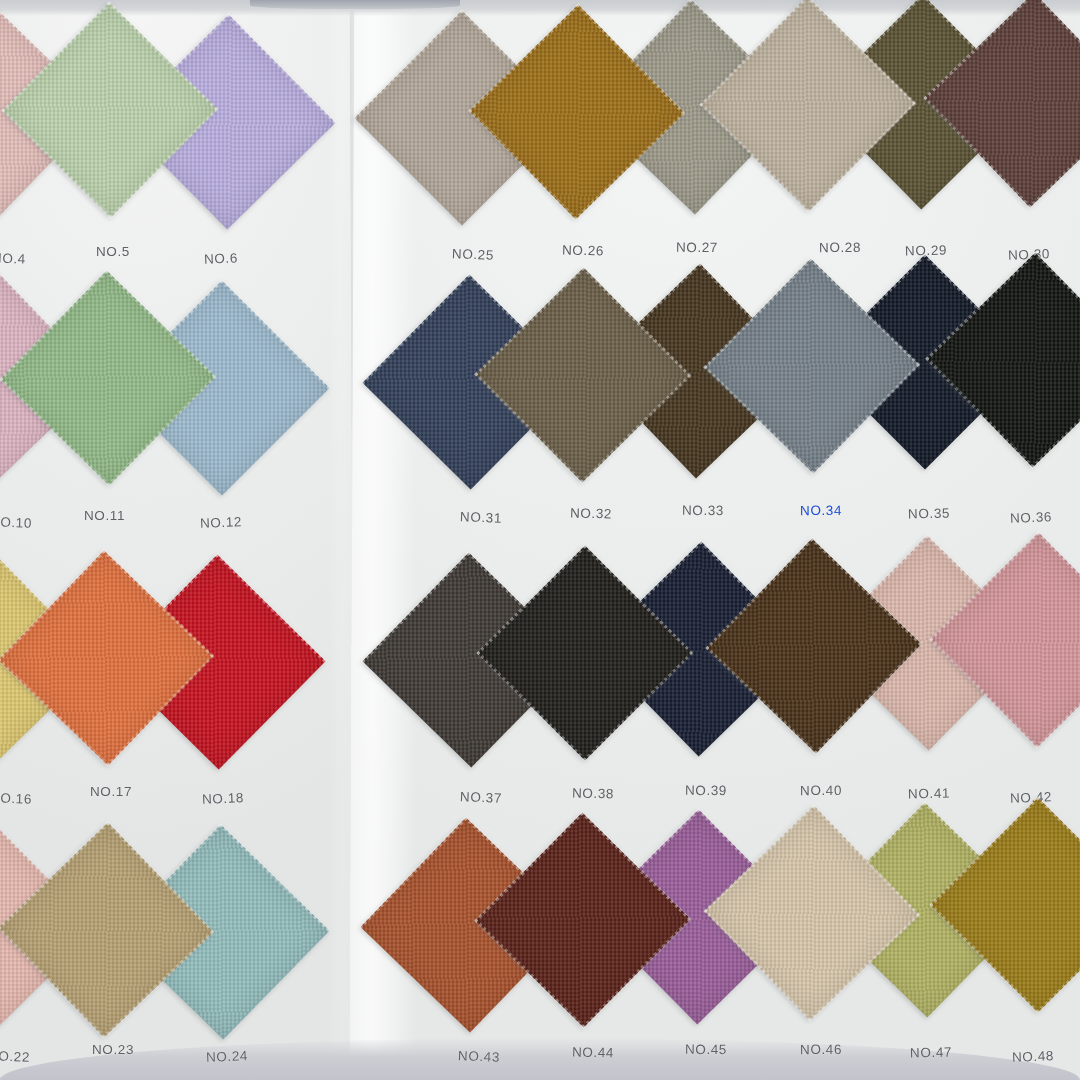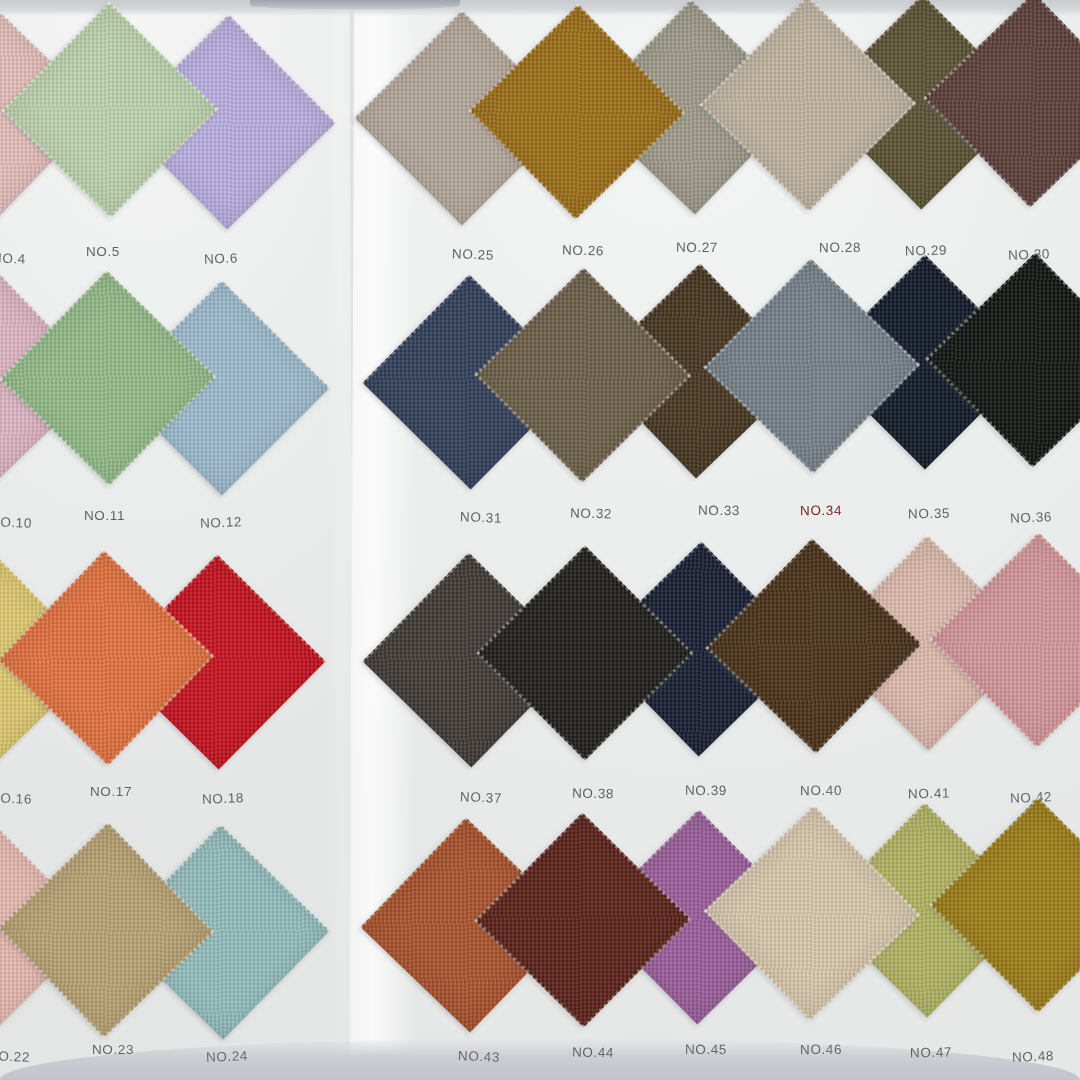--- a/index.html
+++ b/index.html
@@ -100,40 +100,40 @@
 
   
   .label{
     position:absolute;
     font-size:13.5px;
     letter-spacing:.6px;
     color:#5d6165;
     white-space:nowrap;
     text-shadow:0 0 1px rgba(255,255,255,.7);
   }
-  .label.faded{ color:#7f1d1d; text-shadow:none; }
+  .label.faded{ color:#1d4ed8; text-shadow:none; }
 </style>
 </head>
 <body>
 
 <div id="stage">
 
   <div class="page" id="page-left"></div>
   <div class="page" id="page-right"></div>
   <div id="gutter"></div>
   <div id="edge-top"></div>
   <div id="edge-top-dark"></div>
   <div id="edge-bottom"></div>
 
   <div id="swatch-layer">
       <div class="row">
         <div class="swatch" title="NO.4" style="left: -82px; top: 36px; background-color: rgb(227, 189, 184); z-index: 4; transform: rotate(43.95deg);"></div>
         <div class="label" style="left: -8px; top: 251px; transform: rotate(2.2deg);">NO.4</div>
         <div class="swatch e2" title="NO.5" style="left: 34px; top: 34px; background-color: rgb(188, 211, 173); z-index: 5; transform: rotate(44.65deg);"></div>
-        <div class="label" style="left: 86px; top: 244px; transform: rotate(0deg);">NO.5</div>
+        <div class="label" style="left: 96px; top: 244px; transform: rotate(0deg);">NO.5</div>
         <div class="swatch" title="NO.6" style="left: 152px; top: 46px; background-color: rgb(185, 174, 224); z-index: 4; transform: rotate(45.35deg);"></div>
         <div class="label" style="left: 204px; top: 251px; transform: rotate(-2.2deg);">NO.6</div>
       </div>
       <div class="row">
         <div class="swatch" title="NO.10" style="left: -82px; top: 302px; background-color: rgb(220, 180, 193); z-index: 4; transform: rotate(46.05deg);"></div>
         <div class="label" style="left: -10px; top: 515px; transform: rotate(2.2deg);">NO.10</div>
         <div class="swatch e2" title="NO.11" style="left: 32px; top: 302px; background-color: rgb(146, 187, 136); z-index: 5; transform: rotate(44.3deg);"></div>
         <div class="label" style="left: 84px; top: 508px; transform: rotate(0deg);">NO.11</div>
         <div class="swatch" title="NO.12" style="left: 146px; top: 312px; background-color: rgb(157, 187, 207); z-index: 4; transform: rotate(45deg);"></div>
         <div class="label" style="left: 200px; top: 515px; transform: rotate(-2.2deg);">NO.12</div>
@@ -167,21 +167,21 @@
         <div class="label" style="left: 905px; top: 242.52px; transform: rotate(-1.32deg);">NO.29</div>
         <div class="swatch e2" title="NO.30" style="left: 956px; top: 24px; background-color: rgb(94, 64, 58); z-index: 5; transform: rotate(46.05deg);"></div>
         <div class="label" style="left: 1008px; top: 247px; transform: rotate(-2.2deg);">NO.30</div>
       </div>
       <div class="row">
         <div class="swatch" title="NO.31" style="left: 394px; top: 306px; background-color: rgb(50, 64, 90); z-index: 4; transform: rotate(44.65deg);"></div>
         <div class="label" style="left: 460px; top: 510px; transform: rotate(2.2deg);">NO.31</div>
         <div class="swatch e2" title="NO.32" style="left: 507px; top: 299px; background-color: rgb(108, 96, 73); z-index: 5; transform: rotate(45.35deg);"></div>
         <div class="label" style="left: 570px; top: 505.52px; transform: rotate(1.32deg);">NO.32</div>
         <div class="swatch" title="NO.33" style="left: 622px; top: 295px; background-color: rgb(70, 54, 31); z-index: 4; transform: rotate(46.05deg);"></div>
-        <div class="label" style="left: 682px; top: 503.28px; transform: rotate(0.44deg); margin-left: 16px;">NO.33</div>
+        <div class="label" style="left: 682px; top: 503.28px; transform: rotate(0.44deg);">NO.33</div>
         <div class="swatch e2" title="NO.34" style="left: 736px; top: 290px; background-color: rgb(118, 129, 138); z-index: 5; transform: rotate(44.3deg);"></div>
         <div class="label faded" style="left: 800px; top: 503.28px; transform: rotate(-0.44deg);">NO.34</div>
         <div class="swatch" title="NO.35" style="left: 849px; top: 286px; background-color: rgb(18, 26, 40); z-index: 4; transform: rotate(45deg);"></div>
         <div class="label" style="left: 908px; top: 505.52px; transform: rotate(-1.32deg);">NO.35</div>
         <div class="swatch e2" title="NO.36" style="left: 958px; top: 284px; background-color: rgb(18, 21, 18); z-index: 5; transform: rotate(45.7deg);"></div>
         <div class="label" style="left: 1010px; top: 510px; transform: rotate(-2.2deg);">NO.36</div>
       </div>
       <div class="row">
         <div class="swatch" title="NO.37" style="left: 394px; top: 584px; background-color: rgb(64, 58, 53); z-index: 4; transform: rotate(44.3deg);"></div>
         <div class="label" style="left: 460px; top: 790px; transform: rotate(2.2deg);">NO.37</div>

